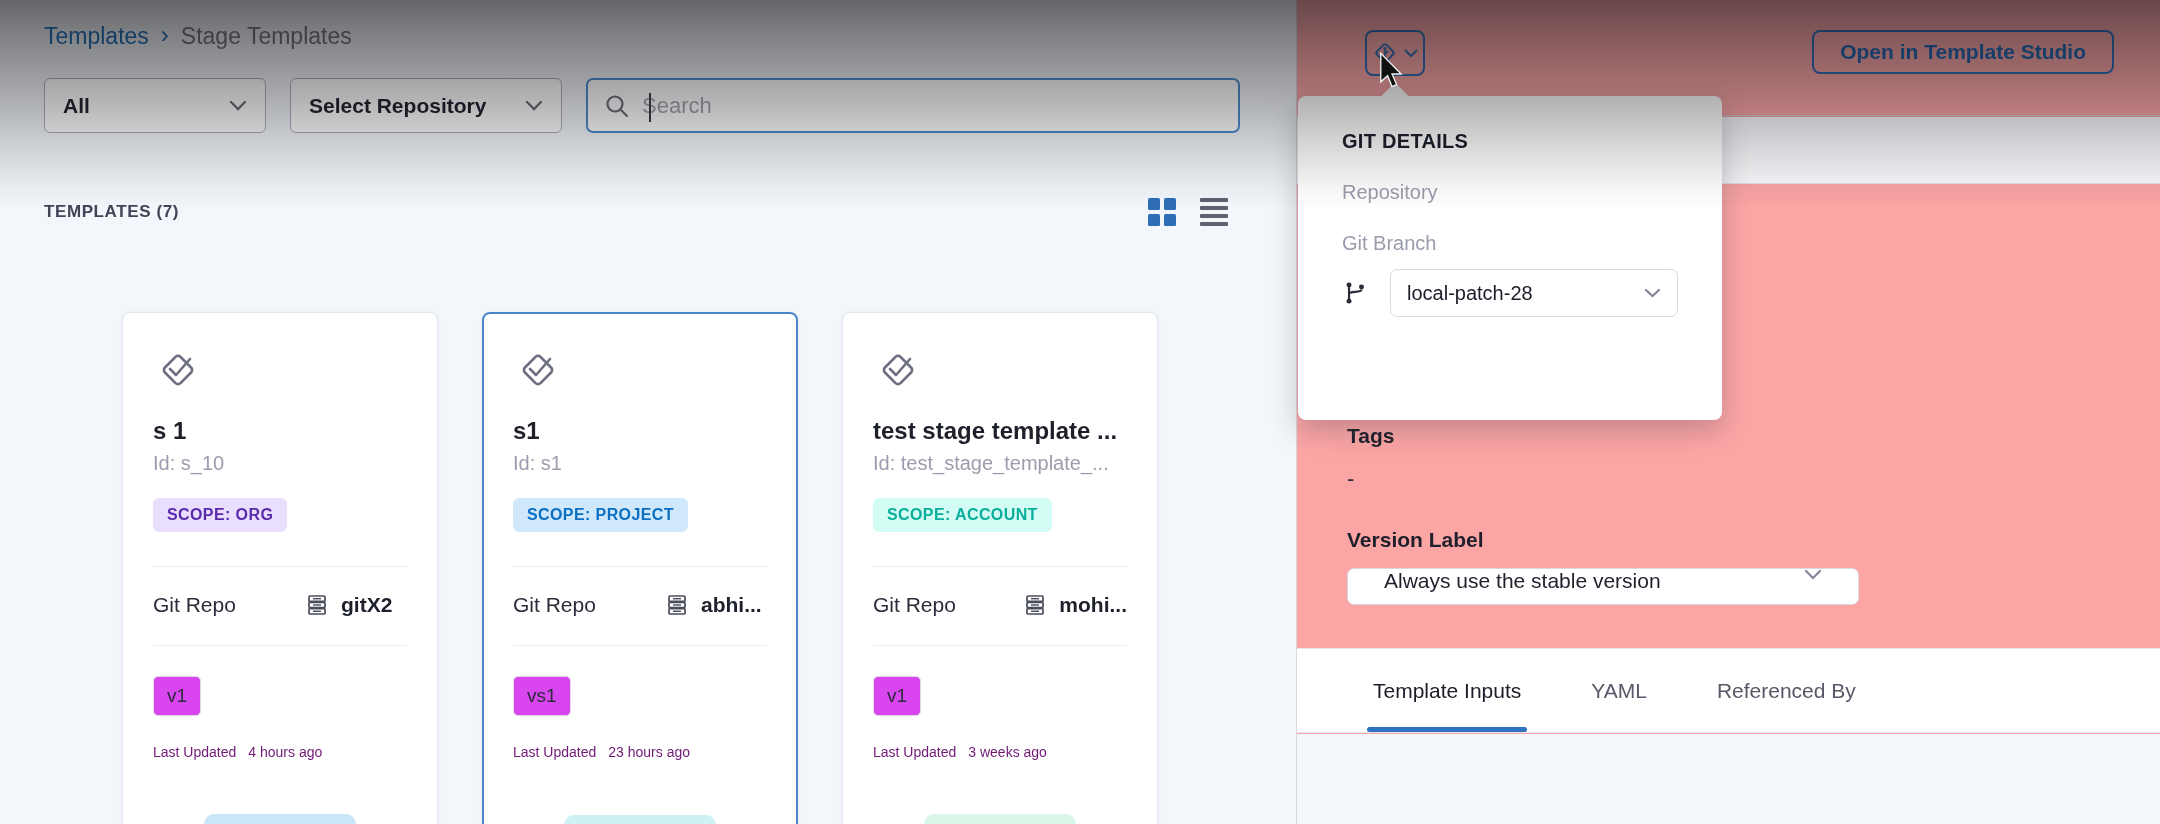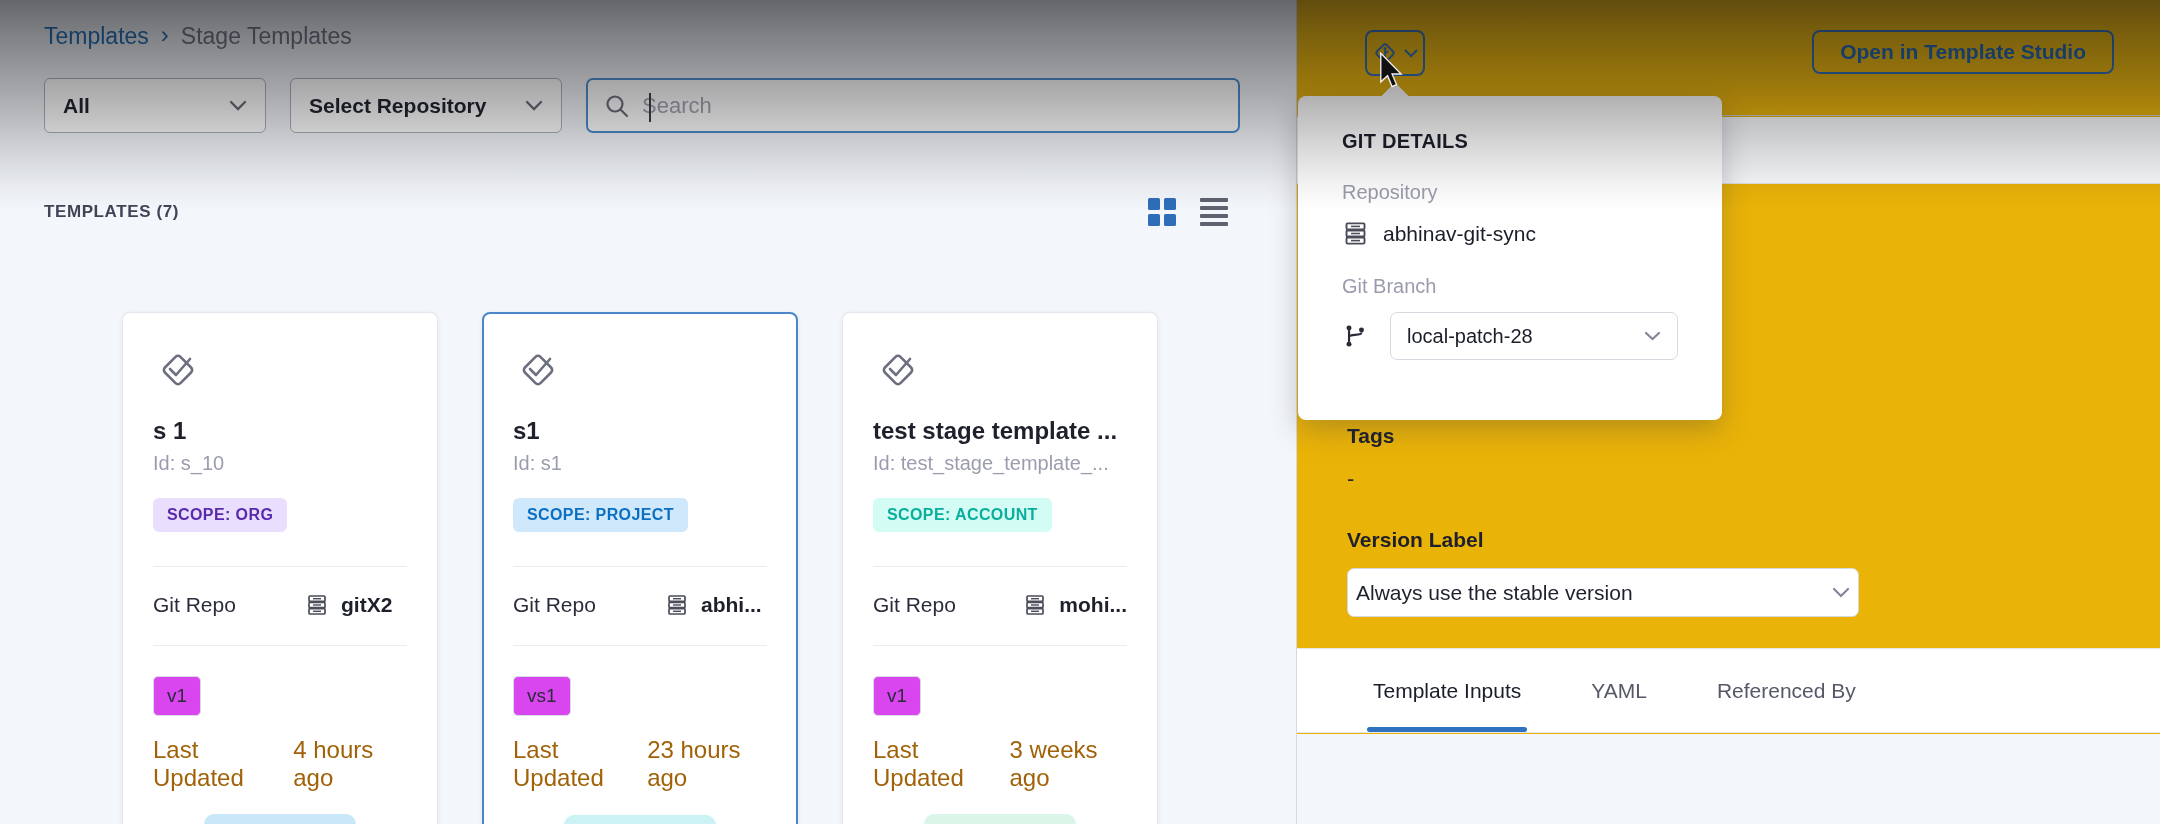--- a/index.html
+++ b/index.html
@@ -55,41 +55,41 @@
   .scope-org { background:#eadeff; color:#592baa; }
   .scope-project { background:#cfe8fb; color:#0b6fc2; }
   .scope-account { background:#d3fcf5; color:#09af9c; }
   .card-divider { height:1px; background:#ebedf2; margin-top:34px; }
   .repo-row { display:flex; align-items:flex-start; margin-top:26px; }
   .repo-label { font-size:21px; color:#2a2c3a; width:152px; }
   .repo-value { display:flex; align-items:center; gap:12px; font-size:21px; font-weight:bold; color:#1e202c; }
   .card-divider2 { height:1px; background:#ebedf2; margin-top:28px; }
   .version-chip { display:inline-block; margin-top:30px; padding:8px 13px; border:1px solid #d9dbe4; border-radius:5px;
     font-size:19px; color:#2a2c3a; background:#d946ef; }
-  .updated-row { margin-top:20px; font-size:24px; color:#a16207; display:flex; gap:12px; }
+  .updated-row { margin-top:28px; font-size:14px; color:#701a75; display:flex; gap:12px; }
   .bottom-pill { position:absolute; left:50%; transform:translateX(-50%); top:501px; width:152px; height:44px; border-radius:10px; }
   .pill-blue { background:#c9e7f8; }
   .pill-cyan { background:#ccf2f4; }
   .pill-teal { background:#d9f6e9; }
 
   
-  .right-panel { position:absolute; left:1296px; top:0; width:864px; height:100%; border-left:1px solid #d7d9e0; background:#eab308; }
+  .right-panel { position:absolute; left:1296px; top:0; width:864px; height:100%; border-left:1px solid #d7d9e0; background:#fca5a5; }
   .rp-header { position:absolute; left:0; top:0; width:100%; height:116px; border-bottom:1px solid #cbcdd4; }
   .git-entity-btn { position:absolute; left:68px; top:30px; width:60px; height:46px; border:2px solid #2e6cb4; border-radius:8px;
     display:flex; align-items:center; justify-content:center; gap:6px; cursor:pointer; background:transparent; }
   .open-studio-btn { position:absolute; right:46px; top:30px; height:44px; border:2px solid #2e6cb4; border-radius:8px;
     display:flex; align-items:center; padding:0 26px; font-size:21px; font-weight:bold; color:#1e63ad; cursor:pointer; background:transparent; }
   .rp-strip { position:absolute; left:0; top:117px; width:100%; height:67px; background:#fbfcfe; border-bottom:1px solid #e2e4e9; }
 
   .rp-meta { position:absolute; left:50px; top:424px; }
   .meta-heading { font-size:21px; font-weight:bold; color:#1e202c; }
   .tags-value { margin-top:18px; font-size:22px; color:#2a2c3a; }
   .version-heading { margin-top:36px; }
-  .version-dropdown { margin-top:16px; width:512px; height:49px; background:#fff; border:1px solid #d7d9e0; border-radius:7px;
-    display:flex; align-items:center; padding:0 8px; cursor:pointer; }
+  .version-dropdown { margin-top:16px; width:512px; height:37px; background:#fff; border:1px solid #d7d9e0; border-radius:7px;
+    display:flex; padding:0 36px; cursor:pointer; }
   .version-dropdown .vd-text { flex:1; font-size:21px; color:#1e202c; }
 
   .tab-bar { position:absolute; left:0; top:648px; width:100%; height:85px; background:#fff;
     border-top:1px solid #e5e7ec; border-bottom:1px solid #e5e7ec; display:flex; align-items:center; padding-left:50px; gap:58px; }
   .tab { position:relative; height:100%; display:flex; align-items:center; font-size:21px; color:#565868; cursor:pointer; padding:0 6px; }
   .tab.active { font-weight:normal; color:#1b1d28;margin-left:20px; }
   .tab.active .tab-underline { position:absolute; left:0; right:0; bottom:0; height:5px; background:#2f73c0; border-radius:3px; }
   .tab-content { position:absolute; left:0; top:734px; width:100%; bottom:0; background:#f3f6fa; }
 
   
@@ -305,31 +305,20 @@
       <div class="tab">
         <span>Referenced By</span>
       </div>
     </div>
     <div class="tab-content"></div>
   </aside>
 
   <div class="popover">
     <div class="pop-title">GIT DETAILS</div>
     <div class="pop-label">Repository</div>
-    <div class="pop-repo-row">
-      <svg width="27" height="27" viewBox="0 0 24 24">
-          <rect x="4" y="3" width="16" height="5.4" rx="1" fill="none" stroke="#4a4c5a" stroke-width="1.7"></rect>
-          <rect x="4" y="9.3" width="16" height="5.4" rx="1" fill="none" stroke="#4a4c5a" stroke-width="1.7"></rect>
-          <rect x="4" y="15.6" width="16" height="5.4" rx="1" fill="none" stroke="#4a4c5a" stroke-width="1.7"></rect>
-          <line x1="8" y1="5.7" x2="16" y2="5.7" stroke="#4a4c5a" stroke-width="1.4"></line>
-          <line x1="8" y1="12" x2="16" y2="12" stroke="#4a4c5a" stroke-width="1.4"></line>
-          <line x1="8" y1="18.3" x2="16" y2="18.3" stroke="#4a4c5a" stroke-width="1.4"></line>
-        </svg>
-      <span>abhinav-git-sync</span>
-    </div>
     <div class="pop-label">Git Branch</div>
     <div class="pop-branch-row">
       <svg width="26" height="26" viewBox="0 0 24 24">
           <circle cx="6.5" cy="4.5" r="2.3" fill="#2a2c38"></circle>
           <circle cx="6.5" cy="19.5" r="2.3" fill="#2a2c38"></circle>
           <circle cx="18" cy="6.5" r="2.3" fill="#2a2c38"></circle>
           <line x1="6.5" y1="6.5" x2="6.5" y2="17.5" stroke="#2a2c38" stroke-width="2"></line>
           <path d="M6.5 13 C6.5 9.5 18 12.5 18 8.8" fill="none" stroke="#2a2c38" stroke-width="2"></path>
         </svg>
       <div class="branch-dropdown">

